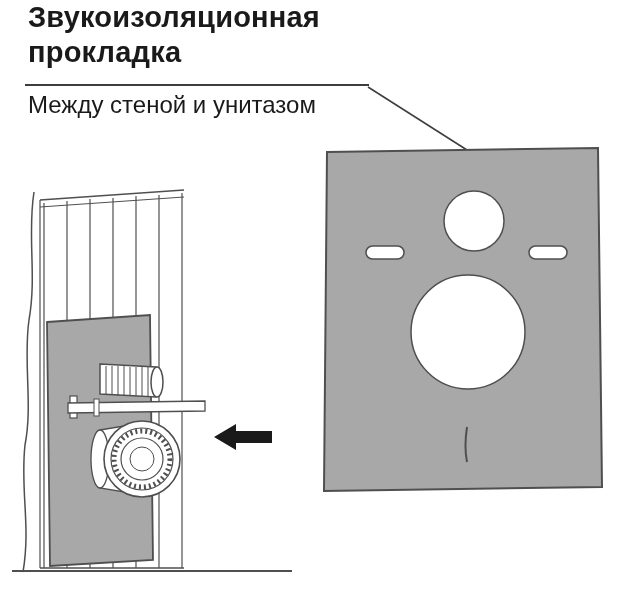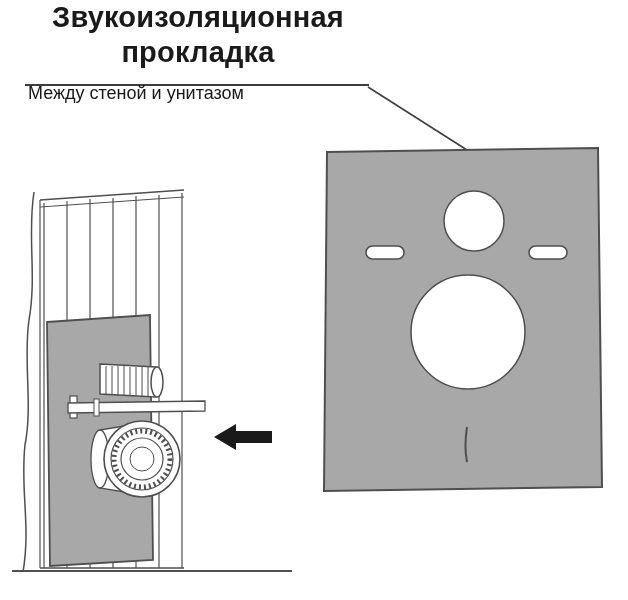--- a/index.html
+++ b/index.html
@@ -8,37 +8,37 @@
     background: #ffffff;
     font-family: "Liberation Sans", "DejaVu Sans", sans-serif;
     color: #1a1a1a;
     position: relative;
     overflow: hidden;
   }
   .title {
     position: absolute;
     left: 28px; top: 0px;
     width: 340px;
-    text-align: center;
+    text-align: left;
     font-size: 29px;
     line-height: 1.22;
     font-weight: 600;
     letter-spacing: 0.2px;
   }
   .rule {
     position: absolute;
     left: 25px; top: 84px;
     width: 344px;
     height: 0;
     border-top: 2px solid #3d3d3d;
   }
   .subtitle {
     position: absolute;
-    left: 28px; top: 83px;
-    font-size: 18px;
+    left: 28px; top: 91px;
+    font-size: 24px;
     font-weight: 500;
     white-space: nowrap;
   }
   .diagram {
     position: absolute;
     left: 0; top: 0;
   }
 </style>
 </head>
 <body>

